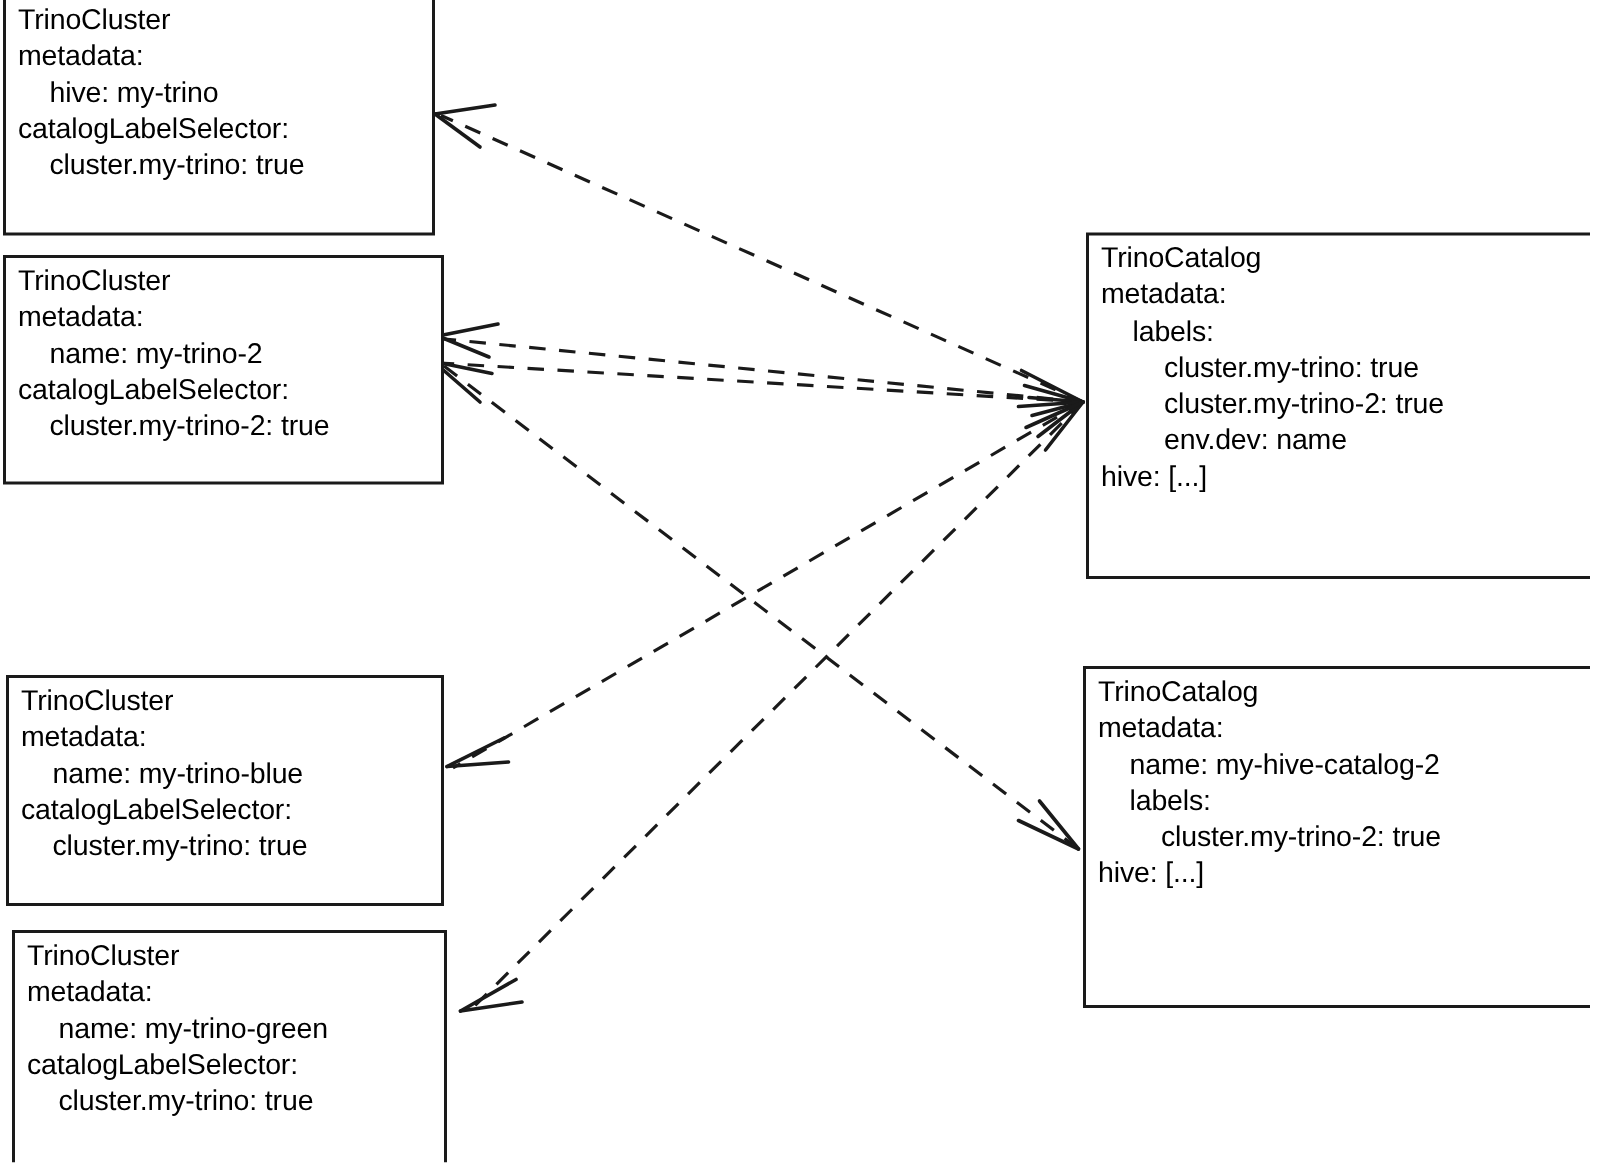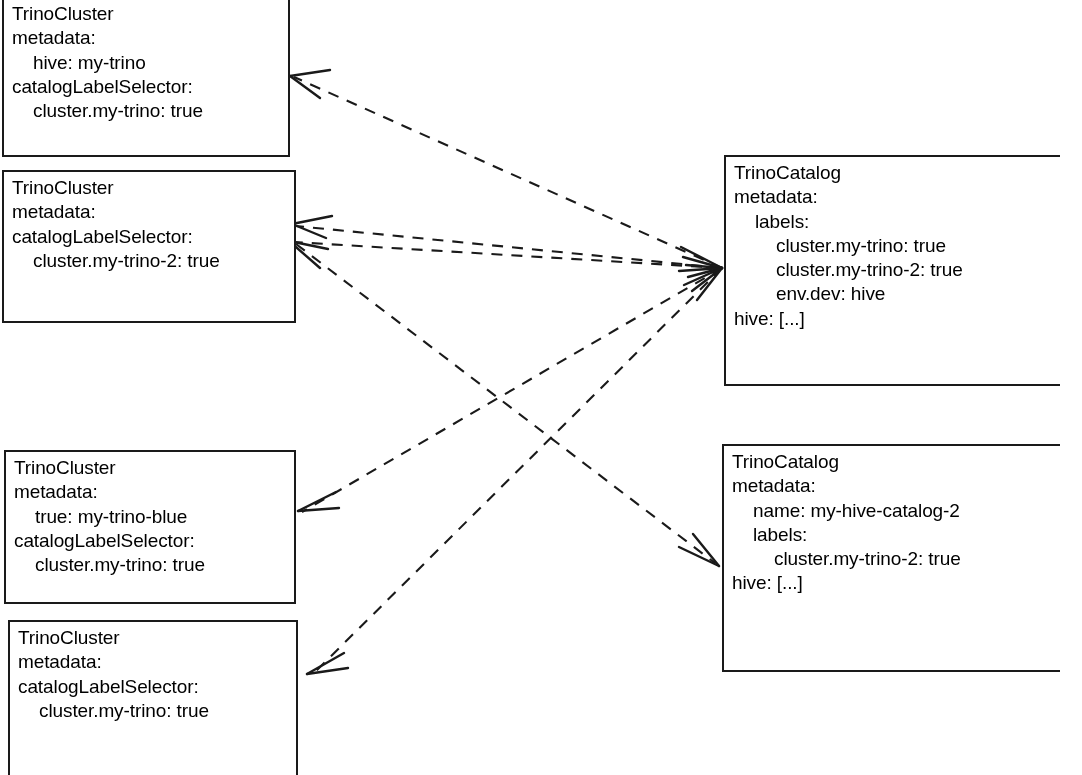--- a/index.html
+++ b/index.html
@@ -109,46 +109,48 @@
     <div class="line">TrinoCluster</div>
     <div class="line">metadata:</div>
     <div class="line indent1">hive: my-trino</div>
     <div class="line">catalogLabelSelector:</div>
     <div class="line indent1">cluster.my-trino: true</div>
   </div>
 
   <div class="node" style="left:2px; top:170px; width:294px; height:153px;">
     <div class="line">TrinoCluster</div>
     <div class="line">metadata:</div>
+    <div class="line indent1">name: my-trino-2</div>
     <div class="line">catalogLabelSelector:</div>
     <div class="line indent1">cluster.my-trino-2: true</div>
   </div>
 
   <div class="node" style="left:4px; top:450px; width:292px; height:154px;">
     <div class="line">TrinoCluster</div>
     <div class="line">metadata:</div>
-    <div class="line indent1">true: my-trino-blue</div>
+    <div class="line indent1">name: my-trino-blue</div>
     <div class="line">catalogLabelSelector:</div>
     <div class="line indent1">cluster.my-trino: true</div>
   </div>
 
   <div class="node" style="left:8px; top:620px; width:290px; height:158px;">
     <div class="line">TrinoCluster</div>
     <div class="line">metadata:</div>
+    <div class="line indent1">name: my-trino-green</div>
     <div class="line">catalogLabelSelector:</div>
     <div class="line indent1">cluster.my-trino: true</div>
   </div>
 
   <div class="node" style="left:724px; top:155px; width:354px; height:231px;">
     <div class="line">TrinoCatalog</div>
     <div class="line">metadata:</div>
     <div class="line indent1">labels:</div>
     <div class="line indent2">cluster.my-trino: true</div>
     <div class="line indent2">cluster.my-trino-2: true</div>
-    <div class="line indent2">env.dev: hive</div>
+    <div class="line indent2">env.dev: name</div>
     <div class="line">hive: [...]</div>
   </div>
 
   <div class="node" style="left:722px; top:444px; width:350px; height:228px;">
     <div class="line">TrinoCatalog</div>
     <div class="line">metadata:</div>
     <div class="line indent1">name: my-hive-catalog-2</div>
     <div class="line indent1">labels:</div>
     <div class="line indent2">cluster.my-trino-2: true</div>
     <div class="line">hive: [...]</div>

